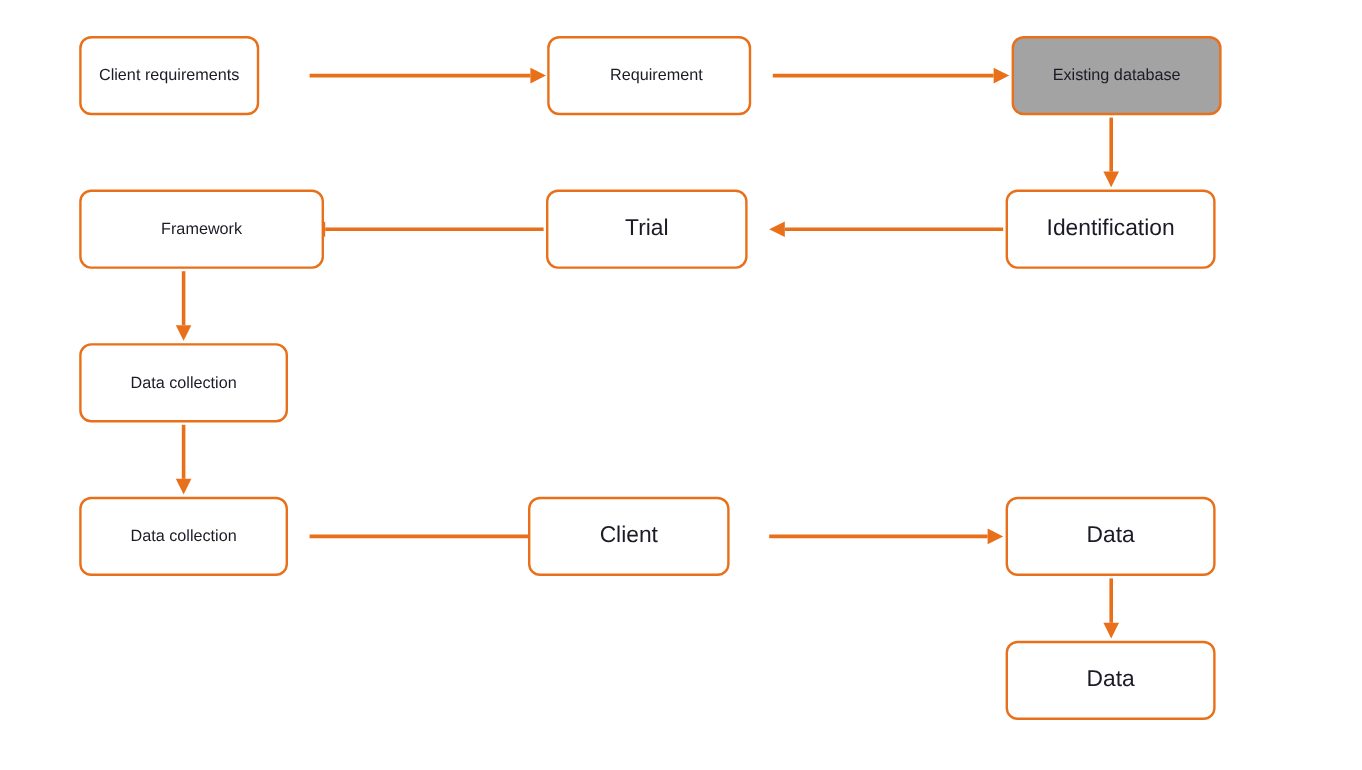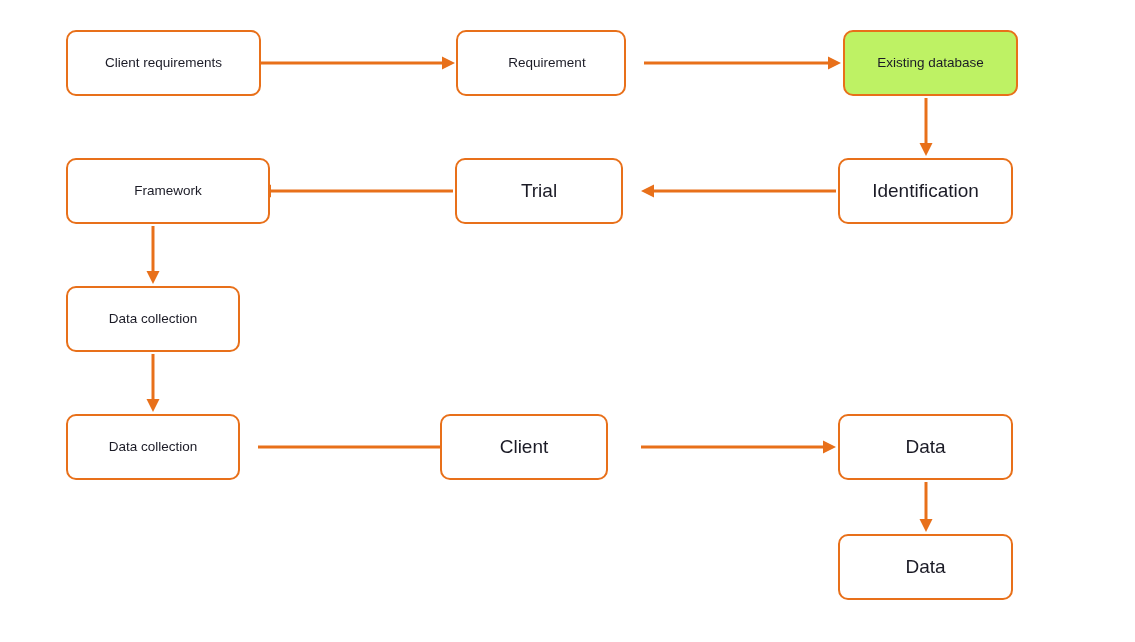--- a/index.html
+++ b/index.html
@@ -86,27 +86,27 @@
       </g>
       <g>
         <line x1="641" y1="447" x2="823" y2="447" stroke="#E8701A" stroke-width="3"></line>
         <polygon points="836,447 823,440.5 823,453.5" fill="#E8701A"></polygon>
       </g>
       <g>
         <line x1="926" y1="482" x2="926" y2="519" stroke="#E8701A" stroke-width="3"></line>
         <polygon points="926,532 919.5,519 932.5,519" fill="#E8701A"></polygon>
       </g>
     </svg>
-<div class="node size-sm" style="left: 66px; top: 30px; width: 195px; height: 66px; border-color: rgb(232, 112, 26); background: rgb(255, 255, 255); color: rgb(27, 27, 38);">
+<div class="node size-sm" style="left: 66px; top: 30px; width: 150px; height: 66px; border-color: rgb(232, 112, 26); background: rgb(255, 255, 255); color: rgb(27, 27, 38);">
       <span class="node-label">Client requirements</span>
     </div>
     <div class="node size-sm" style="left: 456px; top: 30px; width: 170px; height: 66px; border-color: rgb(232, 112, 26); background: rgb(255, 255, 255); color: rgb(27, 27, 38); padding-left: 20px;">
       <span class="node-label">Requirement</span>
     </div>
-    <div class="node size-sm" style="left: 843px; top: 30px; width: 175px; height: 66px; border-color: rgb(232, 112, 26); background: #bef264; color: rgb(27, 27, 38);">
+    <div class="node size-sm" style="left: 843px; top: 30px; width: 175px; height: 66px; border-color: rgb(232, 112, 26); background: #a3a3a3; color: rgb(27, 27, 38);">
       <span class="node-label">Existing database</span>
     </div>
     <div class="node size-lg" style="left: 455px; top: 158px; width: 168px; height: 66px; border-color: rgb(232, 112, 26); background: rgb(255, 255, 255); color: rgb(27, 27, 38);">
       <span class="node-label">Trial</span>
     </div>
     <div class="node size-lg" style="left: 838px; top: 158px; width: 175px; height: 66px; border-color: rgb(232, 112, 26); background: rgb(255, 255, 255); color: rgb(27, 27, 38);">
       <span class="node-label">Identification</span>
     </div>
     <div class="node size-sm" style="left: 66px; top: 158px; width: 204px; height: 66px; border-color: rgb(232, 112, 26); background: rgb(255, 255, 255); color: rgb(27, 27, 38);">
       <span class="node-label">Framework</span>

